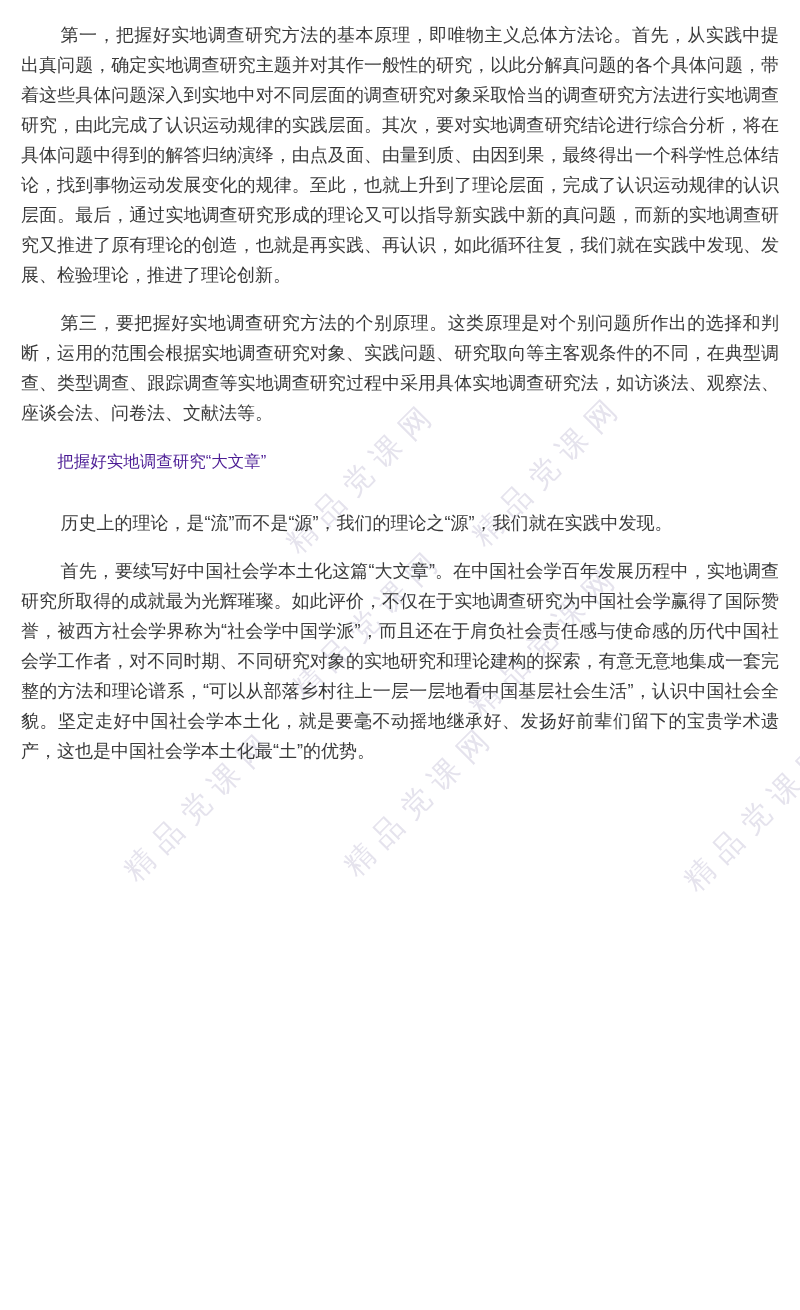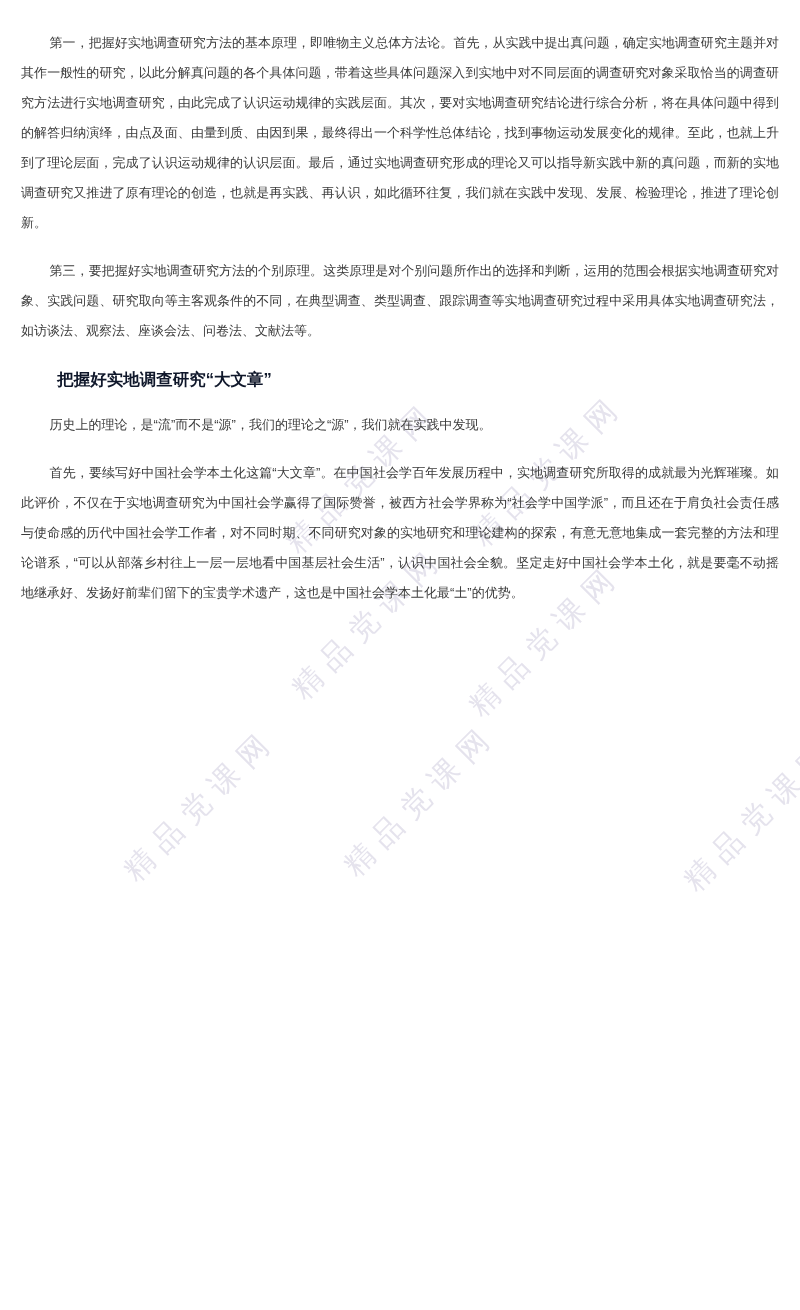--- a/index.html
+++ b/index.html
@@ -31,34 +31,34 @@
     user-select: none;
   }
   .content {
     position: absolute;
     inset: 0;
     z-index: 1;
     padding: 12px 21px 0 21px;
     box-sizing: border-box;
   }
   .body-paragraph {
-    margin: 16px 0 18px 0;
-    font-size: 13px;
+    margin: 8px 0 18px 0;
+    font-size: 18px;
     line-height: 30px;
     color: #3a3a3a;
     text-align: justify;
     text-indent: 2.2em;
     word-break: break-all;
   }
   .section-heading {
-    margin: 0 0 15px 0;
+    margin: 0 0 32px 0;
     font-size: 16.5px;
     line-height: 30px;
-    color: #0f172a;
-    font-weight: 700;
+    color: #4c1d95;
+    font-weight: 400;
     text-indent: 2.2em;
   }
 </style>
 </head>
 <body>
 
 <div class="page">
   <div class="watermark-layer" id="watermark-layer">
       <span class="watermark" style="left: 362px; top: 477px; color: rgb(229, 227, 237);">精品党课网</span>
       <span class="watermark" style="left: 548px; top: 470px; color: rgb(229, 227, 237);">精品党课网</span>

